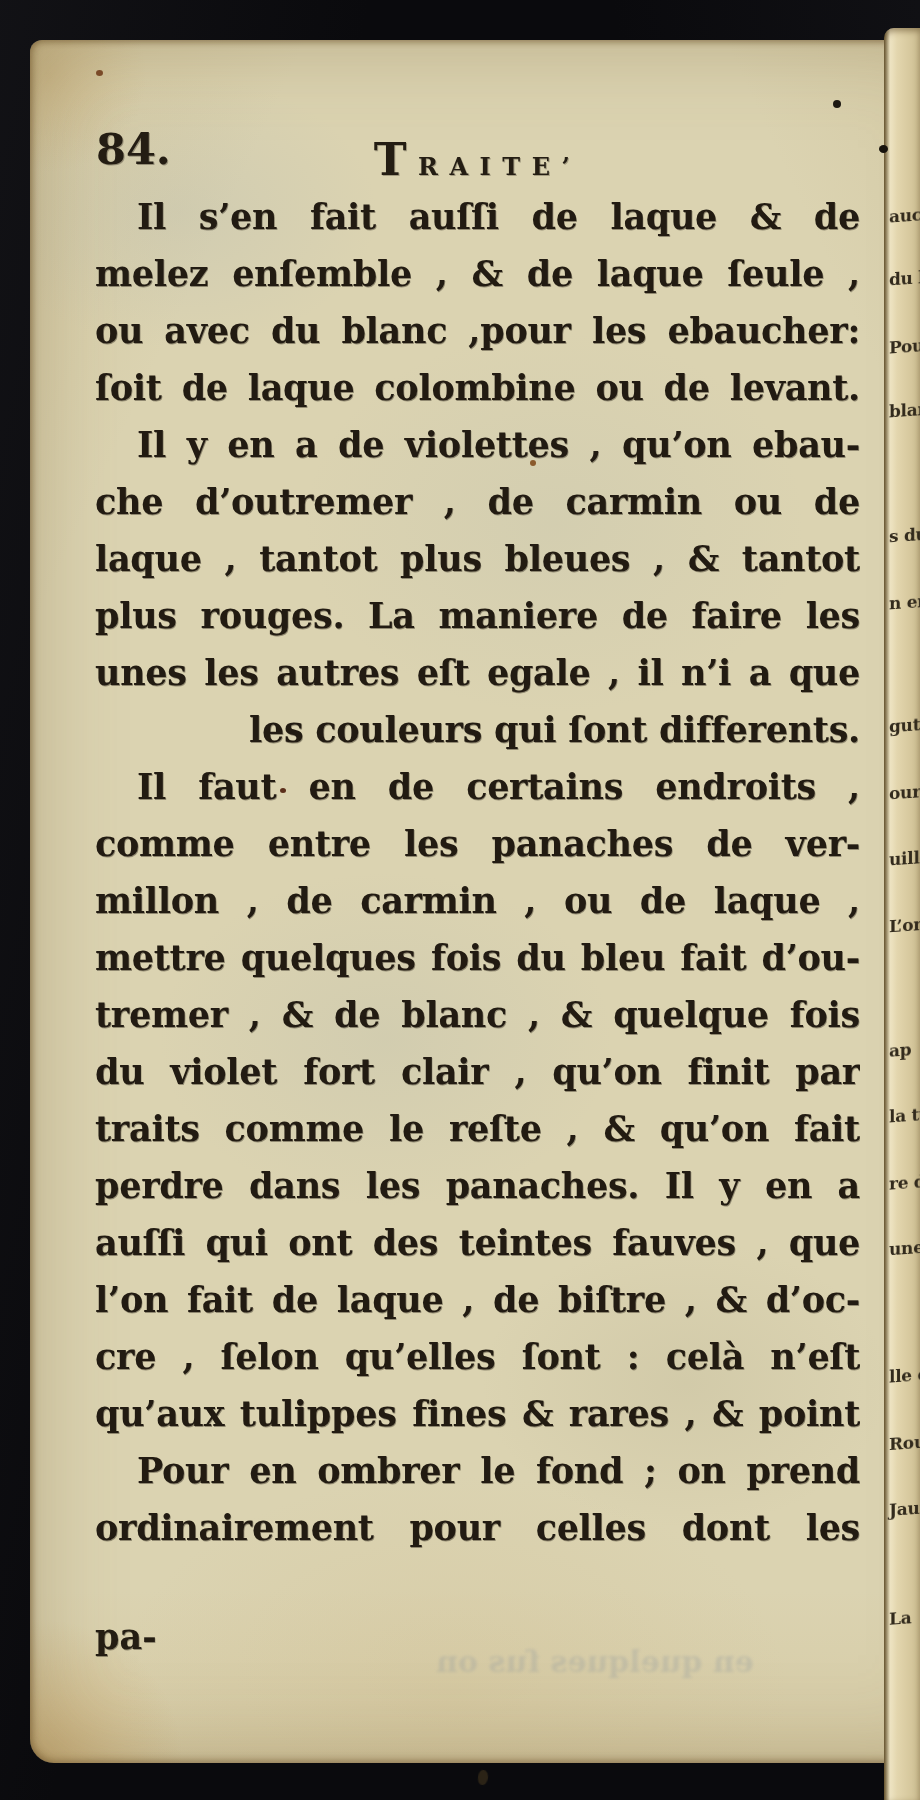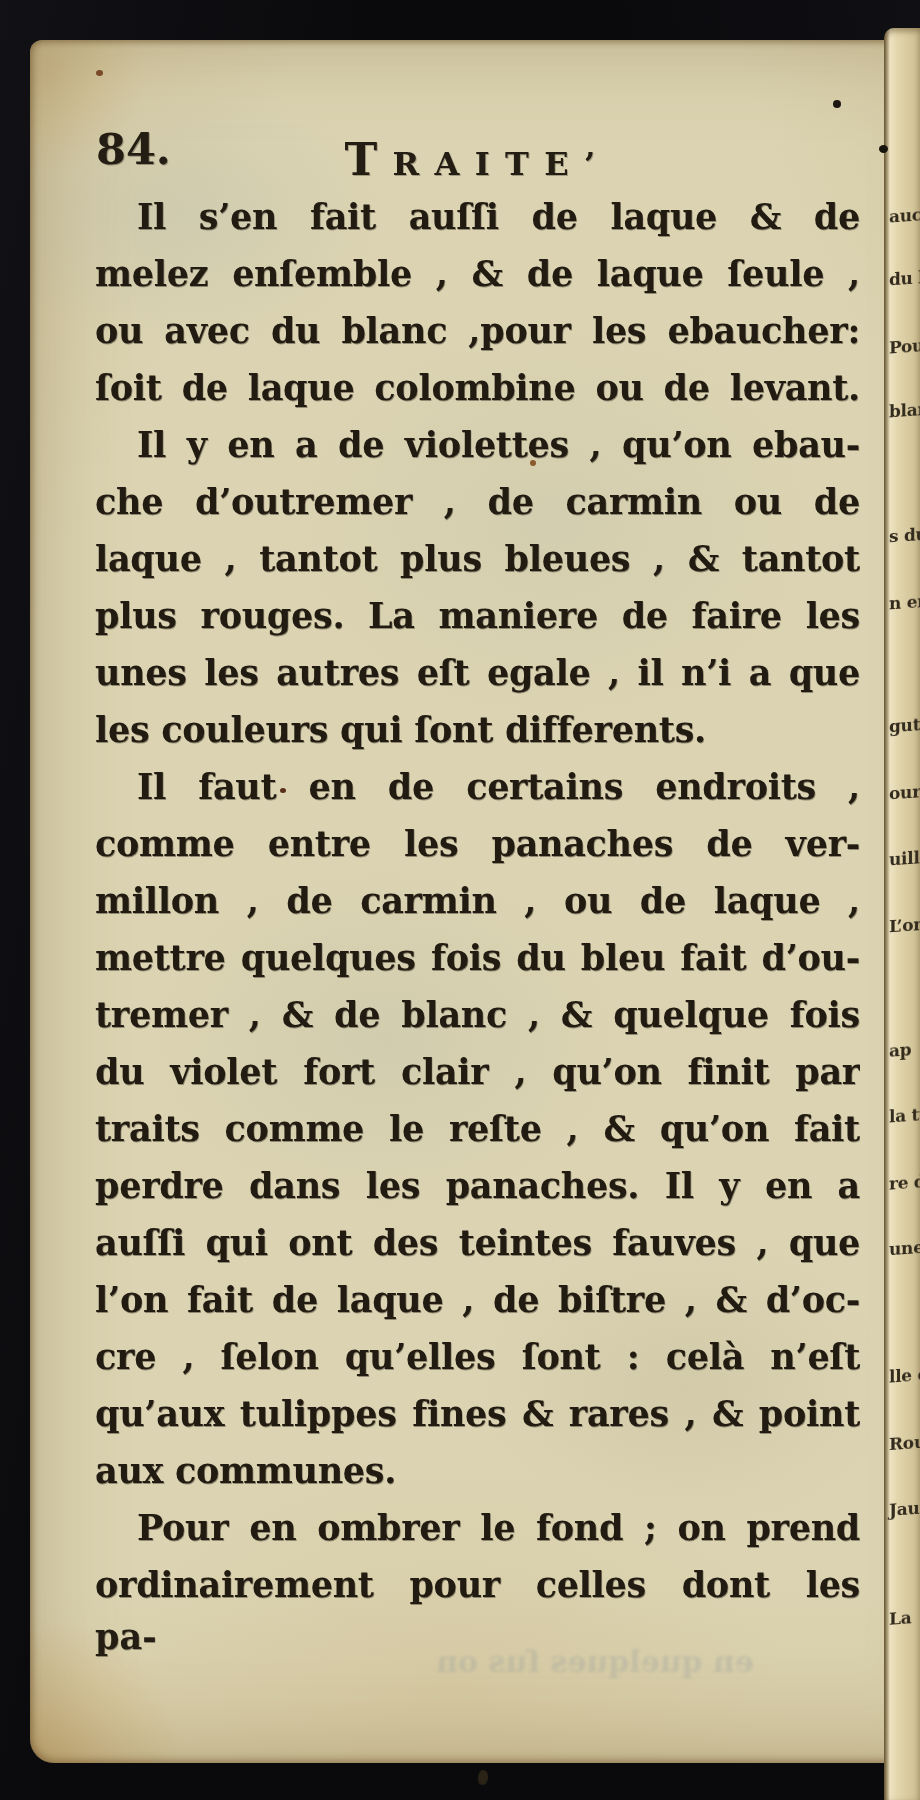--- a/index.html
+++ b/index.html
@@ -59,33 +59,34 @@
     transform:skewY(-4deg);filter:blur(.35px);
   }
   
   .pagenum{
     position:absolute;left:66px;top:84px;
     font-size:43px;font-weight:bold;color:#241d13;
     filter:blur(.25px);text-shadow:1px 1px 0 rgba(36,29,19,.35);
   }
   .runtitle{
     position:absolute;left:65px;top:94px;width:765px;
-    text-align:center;font-size:32px;font-weight:bold;color:#241d13;
+    text-align:center;font-size:24px;font-weight:bold;color:#241d13;
     letter-spacing:.48em;filter:blur(.25px);
     text-shadow:1px 1px 0 rgba(36,29,19,.3);
   }
   .runtitle::first-letter{font-size:44px;}
   .bodytext{
     position:absolute;left:65px;top:148px;width:765px;
     color:#221b12;filter:blur(.28px);
   }
   .line{
     height:57px;line-height:57px;font-size:35px;font-weight:bold;
     letter-spacing:-.3px;overflow:hidden;
     text-shadow:.7px .7px 0 rgba(34,27,18,.4);
+    text-align:right;
   }
   .line.j{text-align:justify;text-align-last:justify;}
   .line.ind{padding-left:42px;}
   .catchword{
     position:absolute;left:65px;top:1576px;width:702px;
     font-size:35px;font-weight:bold;color:#241d13;
     filter:blur(.3px);text-shadow:.7px .7px 0 rgba(36,29,19,.4);
   }
   .bleed{
     position:absolute;left:350px;top:1604px;width:430px;
@@ -123,21 +124,20 @@
       <div class="line j">millon , de carmin , ou de laque ,</div>
       <div class="line j">mettre quelques fois du bleu fait d’ou-</div>
       <div class="line j">tremer , &amp; de blanc , &amp; quelque fois</div>
       <div class="line j">du violet fort clair , qu’on finit par</div>
       <div class="line j">traits comme le reſte , &amp; qu’on fait</div>
       <div class="line j">perdre dans les panaches. Il y en a</div>
       <div class="line j">auſſi qui ont des teintes fauves , que</div>
       <div class="line j">l’on fait de laque , de biſtre , &amp; d’oc-</div>
       <div class="line j">cre , ſelon qu’elles ſont : celà n’eſt</div>
       <div class="line j">qu’aux tulippes fines &amp; rares , &amp; point</div>
-      <div class="line">aux communes.</div>
       <div class="line j ind">Pour en ombrer le fond ; on prend</div>
       <div class="line j">ordinairement pour celles dont les</div>
     </div>
   <div class="catchword">pa-</div>
   <div class="bleed">en quelques ſus on</div>
   <div class="sig-mark"></div>
   <div class="speck" style="left:66px;top:30px;width:7px;height:6px;background:#7a4a28;filter:blur(.4px);"></div>
   <div class="speck" style="left:803px;top:60px;width:8px;height:8px;background:#1c1811;filter:blur(.3px);"></div>
   <div class="speck" style="left:250px;top:748px;width:6px;height:5px;background:#5b2e1a;filter:blur(.4px);"></div>
   <div class="speck" style="left:500px;top:420px;width:6px;height:6px;background:#8a5a2c;filter:blur(.5px);"></div>

